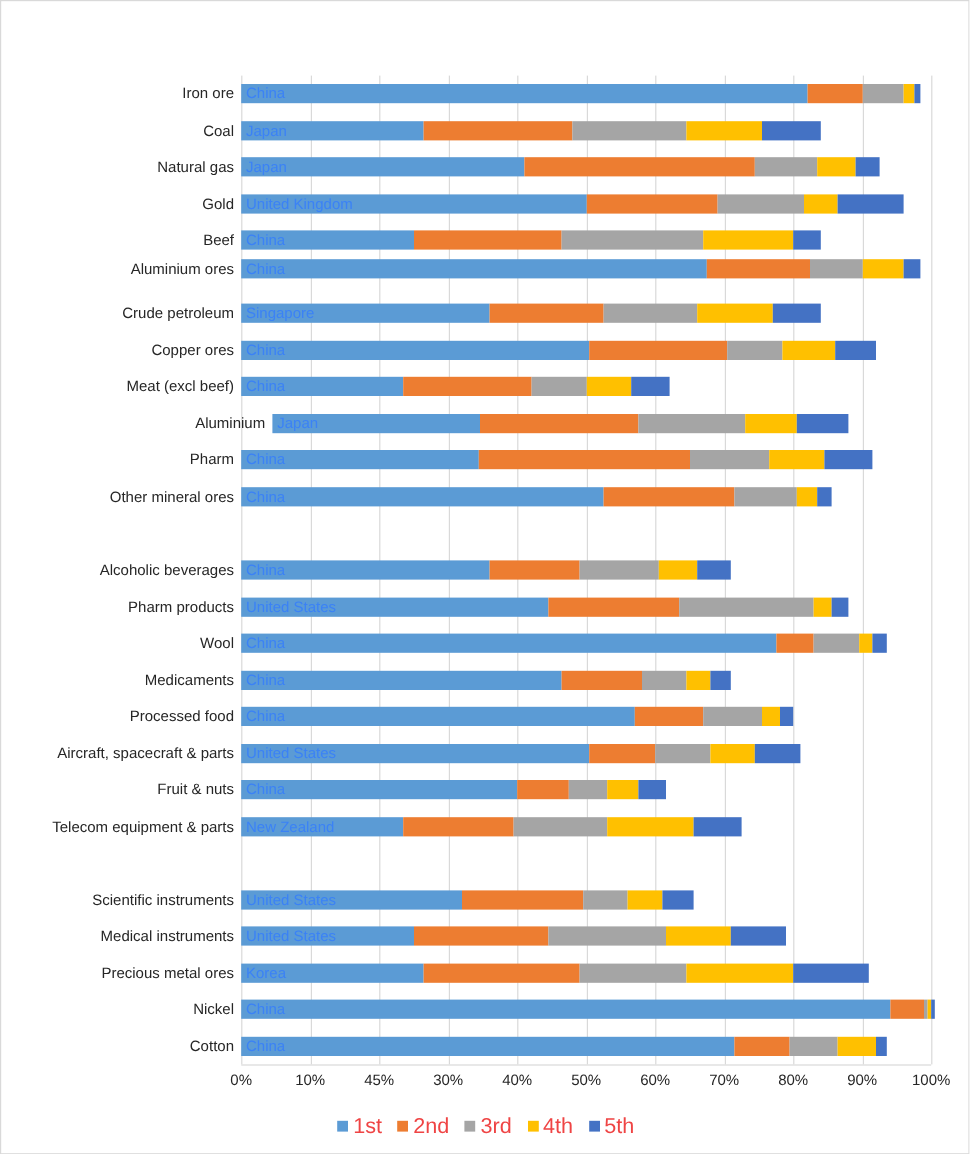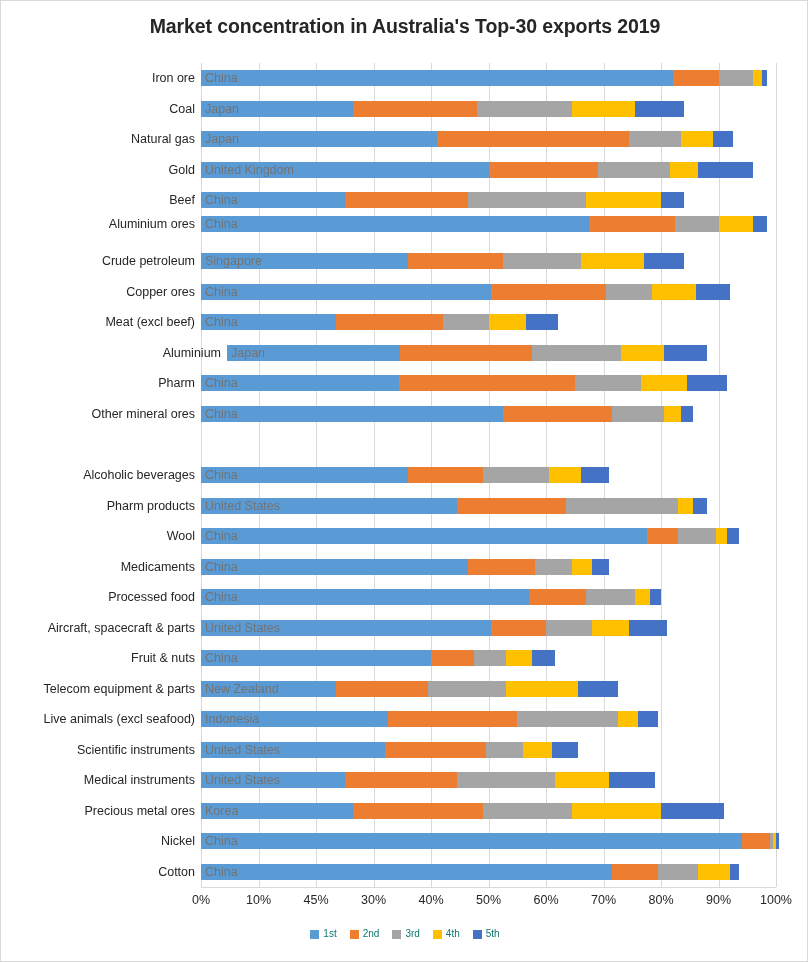--- a/index.html
+++ b/index.html
@@ -90,21 +90,21 @@
     white-space: nowrap;
     line-height: 16px;
   }
   .country-label {
     position: absolute;
     left: 4px;
     top: 0;
     height: 16px;
     line-height: 16px;
     font-size: 12.5px;
-    color: #737373;
+    color: #3b82f6;
     white-space: nowrap;
     z-index: 5;
     pointer-events: none;
   }
   #xaxis-labels {
     position: absolute;
     left: 200px;
     top: 892px;
     width: 575px;
     height: 20px;
@@ -124,22 +124,22 @@
     width: 808px;
     display: flex;
     justify-content: center;
     align-items: center;
     gap: 13px;
   }
   .legend-item {
     display: flex;
     align-items: center;
     gap: 4px;
-    font-size: 10px;
-    color: #0f766e;
+    font-size: 18px;
+    color: #ef4444;
   }
   .legend-swatch {
     width: 9px;
     height: 9px;
     display: inline-block;
   }
   .legend-text { line-height: 1; }
   #axis-line-bottom {
     position: absolute;
     left: 200px;
@@ -147,21 +147,20 @@
     width: 575px;
     height: 1px;
     background: #d9d9d9;
   }
 </style>
 </head>
 <body>
 
 <div id="chart-frame">
 
-  <div id="chart-title">Market concentration in Australia's Top-30 exports 2019</div>
 
   <div id="plot">
     <div id="gridlines">
         <div class="gridline axis0" style="left: 0px;"></div>
         <div class="gridline" style="left: 57.5px;"></div>
         <div class="gridline" style="left: 115px;"></div>
         <div class="gridline" style="left: 172.5px;"></div>
         <div class="gridline" style="left: 230px;"></div>
         <div class="gridline" style="left: 287.5px;"></div>
         <div class="gridline" style="left: 345px;"></div>
@@ -384,31 +383,20 @@
           <div class="cat-label" style="right: 581px; top: 0px;">Telecom equipment &amp; parts</div>
           <div class="bar">
             <div class="seg" title="1st: 23.5%" style="left: 0px; width: 135.125px; background: rgb(91, 155, 213);"></div>
             <div class="seg" title="2nd: 16%" style="left: 135.125px; width: 92px; background: rgb(237, 125, 49);"></div>
             <div class="seg" title="3rd: 13.5%" style="left: 227.125px; width: 77.625px; background: rgb(165, 165, 165);"></div>
             <div class="seg" title="4th: 12.5%" style="left: 304.75px; width: 71.875px; background: rgb(255, 192, 0);"></div>
             <div class="seg" title="5th: 7%" style="left: 376.625px; width: 40.25px; background: rgb(68, 114, 196);"></div>
             <div class="country-label">New Zealand</div>
           </div>
         </div>
-        <div class="row" style="top: 648.148px; height: 16px;">
-          <div class="cat-label" style="right: 581px; top: 0px;">Live animals (excl seafood)</div>
-          <div class="bar">
-            <div class="seg" title="1st: 32.5%" style="left: 0px; width: 186.875px; background: rgb(91, 155, 213);"></div>
-            <div class="seg" title="2nd: 22.5%" style="left: 186.875px; width: 129.375px; background: rgb(237, 125, 49);"></div>
-            <div class="seg" title="3rd: 17.5%" style="left: 316.25px; width: 100.625px; background: rgb(165, 165, 165);"></div>
-            <div class="seg" title="4th: 3.5%" style="left: 416.875px; width: 20.125px; background: rgb(255, 192, 0);"></div>
-            <div class="seg" title="5th: 3.5%" style="left: 437px; width: 20.125px; background: rgb(68, 114, 196);"></div>
-            <div class="country-label">Indonesia</div>
-          </div>
-        </div>
         <div class="row" style="top: 678.667px; height: 16px;">
           <div class="cat-label" style="right: 581px; top: 0px;">Scientific instruments</div>
           <div class="bar">
             <div class="seg" title="1st: 32%" style="left: 0px; width: 184px; background: rgb(91, 155, 213);"></div>
             <div class="seg" title="2nd: 17.5%" style="left: 184px; width: 100.625px; background: rgb(237, 125, 49);"></div>
             <div class="seg" title="3rd: 6.5%" style="left: 284.625px; width: 37.375px; background: rgb(165, 165, 165);"></div>
             <div class="seg" title="4th: 5%" style="left: 322px; width: 28.75px; background: rgb(255, 192, 0);"></div>
             <div class="seg" title="5th: 4.5%" style="left: 350.75px; width: 25.875px; background: rgb(68, 114, 196);"></div>
             <div class="country-label">United States</div>
           </div>

